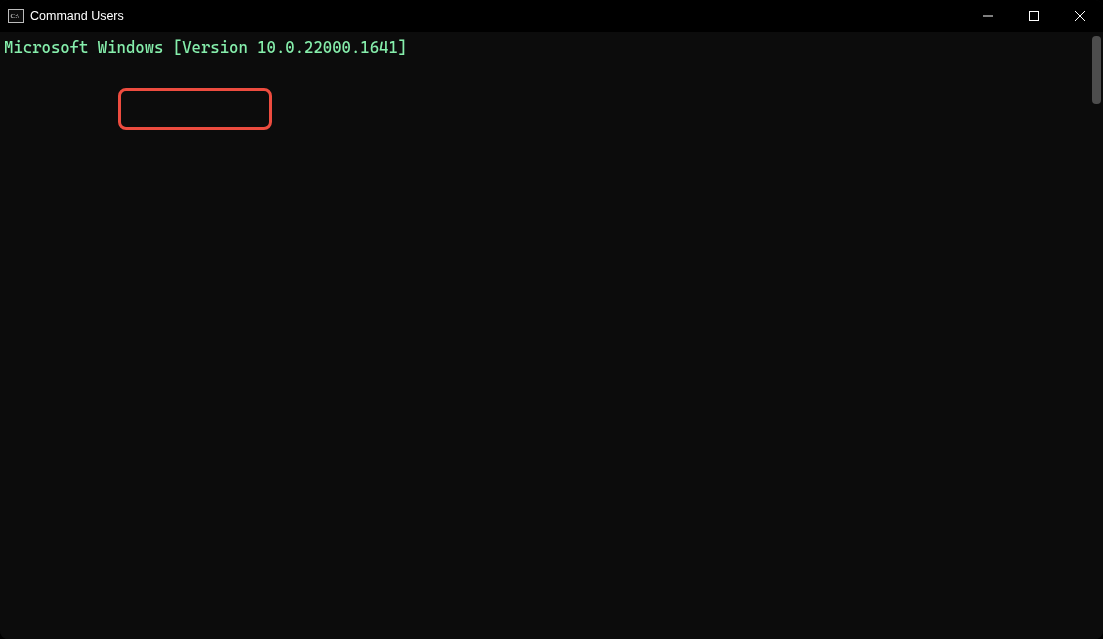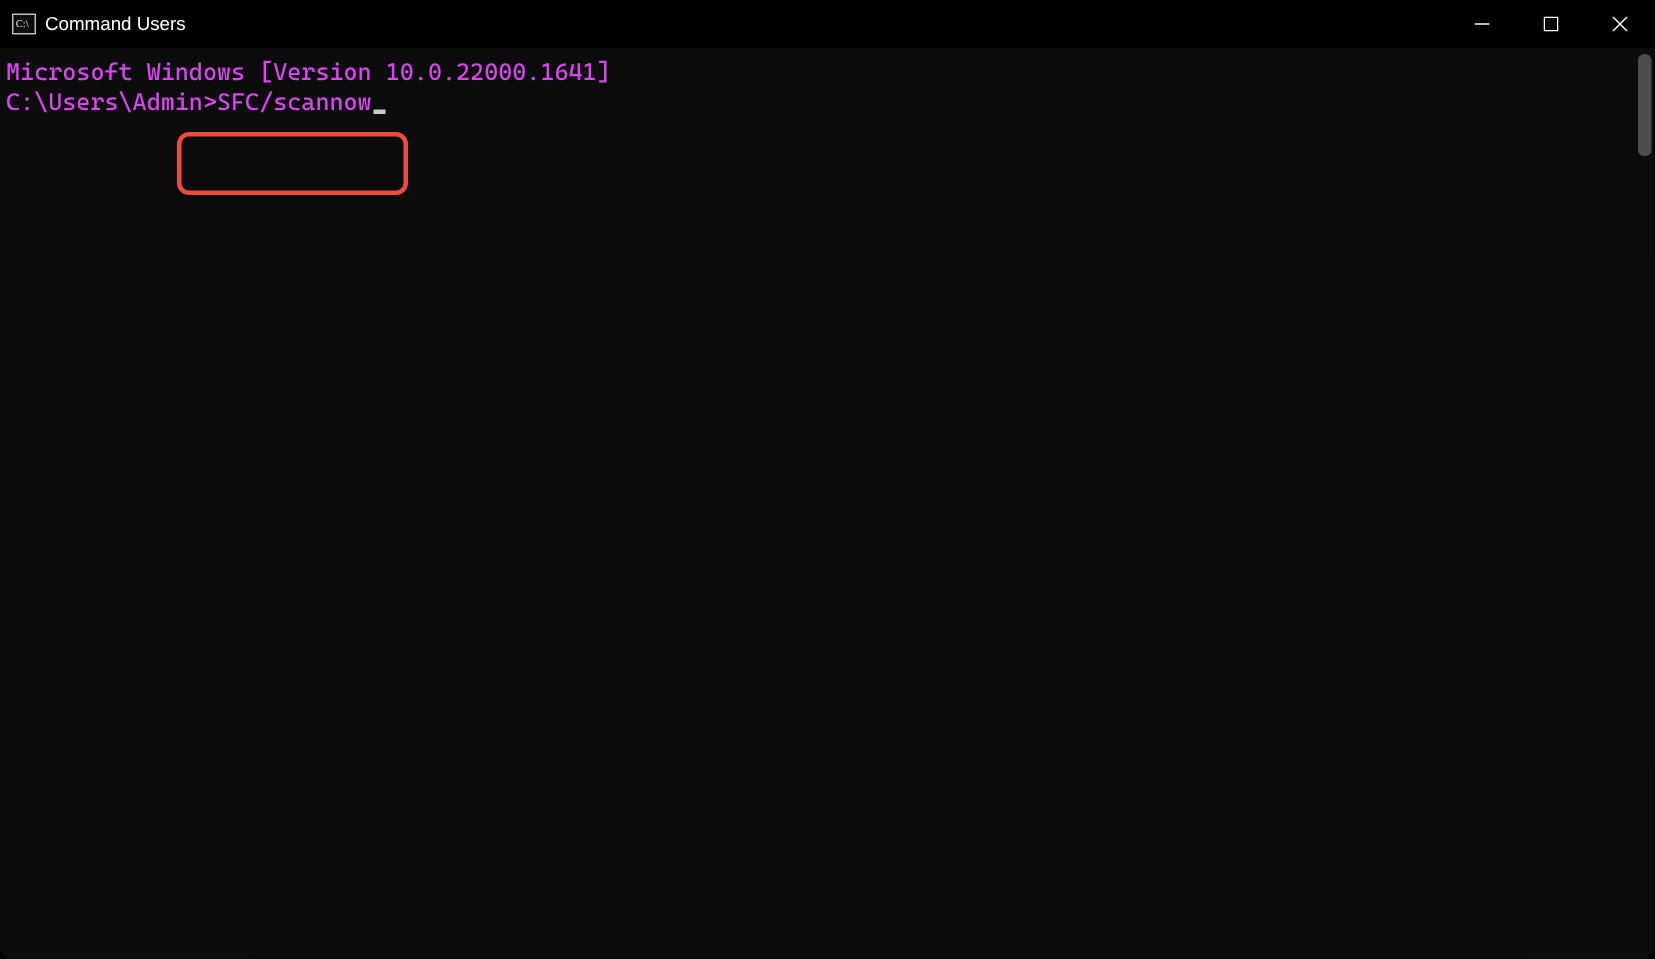--- a/index.html
+++ b/index.html
@@ -55,21 +55,21 @@
       display: inline-flex;
       align-items: center;
       justify-content: center;
       color: #fff;
       font-size: 10px;
     }
     .win-btn svg { display: block; }
     .terminal {
       flex: 1;
       background: #0c0c0c;
-      color: #d946ef;
+      color: #86efac;
       font-family: Consolas, 'Cascadia Mono', 'Courier New', monospace;
       font-size: 16px;
       line-height: 20px;
       padding: 6px 4px 4px 4px;
       position: relative;
       white-space: pre;
     }
     .line { display: block; }
     .cursor {
       display: inline-block;
@@ -122,18 +122,18 @@
       </div>
       <div class="win-btn">
         <svg width="10" height="10" viewBox="0 0 10 10">
             <line x1="0" y1="0" x2="10" y2="10" stroke="#fff" stroke-width="1"></line>
             <line x1="10" y1="0" x2="0" y2="10" stroke="#fff" stroke-width="1"></line>
           </svg>
       </div>
     </div>
   </div>
 
-  <div class="terminal"><span class="line">Microsoft Windows [Version 10.0.22000.1641]</span><span class="line"></span><span class="line"><span>C:\Users\Admin&gt;</span><span>SFC/scannow</span><span class="cursor"></span></span></div>
+  <div class="terminal"><span class="line">Microsoft Windows [Version 10.0.22000.1641]</span><span class="line"></span></div>
 
   <div class="scrollbar"></div>
 
   <div class="highlight-box" style="left:118px;top:88px;width:154px;height:42px;"></div>
 </div>
 
 </body></html>

